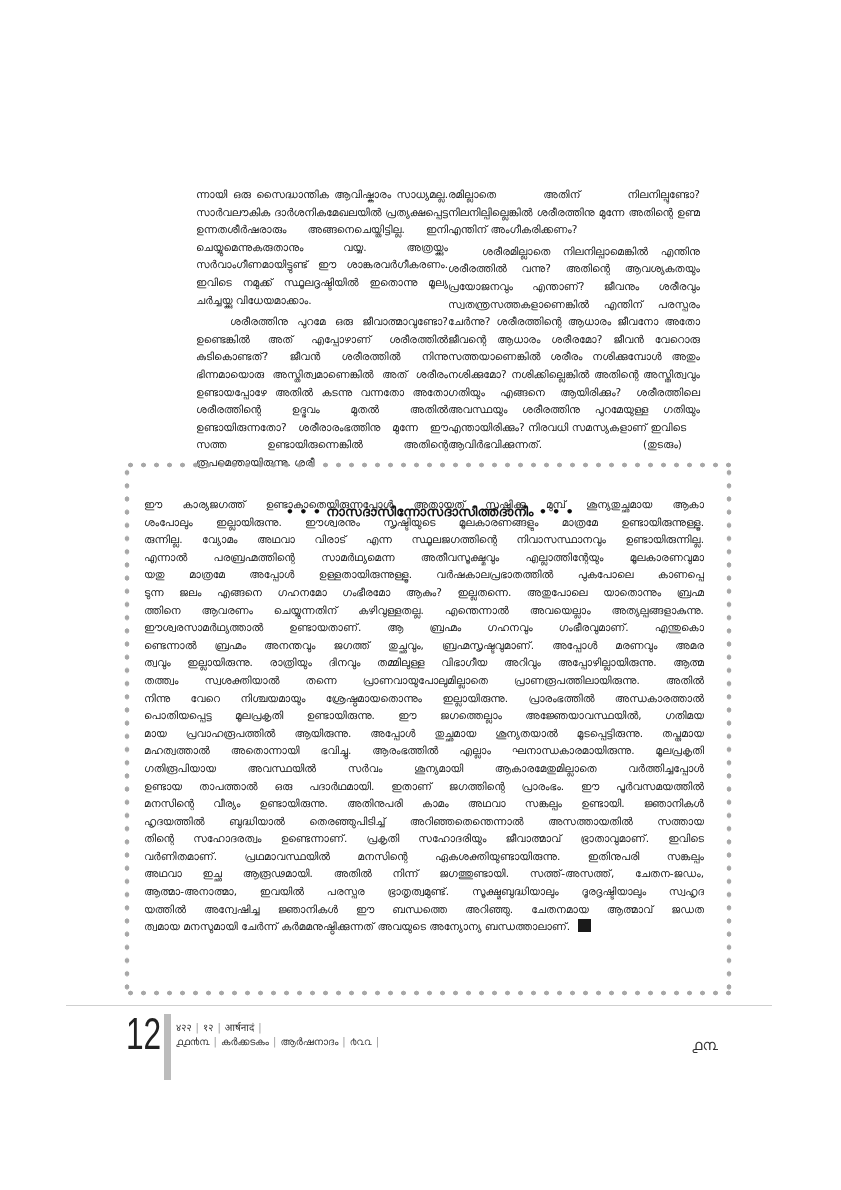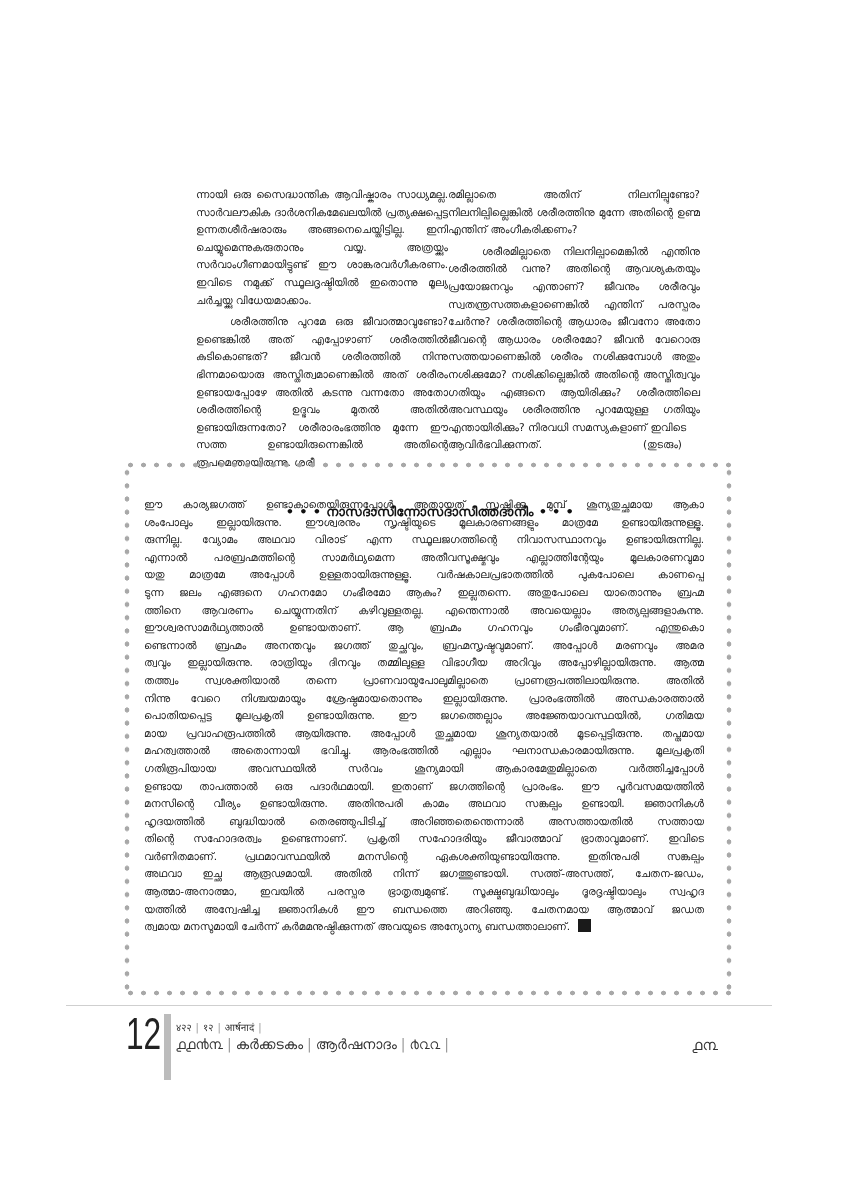--- a/index.html
+++ b/index.html
@@ -21,21 +21,21 @@
   .box-body { position: absolute; top: 496px; left: 144px; width: 560px;
               font-size: 10.6px; line-height: 17.6px; text-align: justify; }
   .box-body .line { display: block; text-align-last: justify; white-space: nowrap; overflow: hidden; }
   .box-body .line.last { text-align-last: left; }
   .endmark { display: inline-block; width: 13px; height: 13px; background: #1a1a1a; vertical-align: -2px; margin-left: 8px; }
   .rule { position: absolute; top: 1005px; left: 66px; width: 706px; height: 1px; background: #cfcfcf; }
   .pagenum { position: absolute; top: 1012px; left: 126px; font-family: "Liberation Sans", sans-serif;
              font-size: 44px; line-height: 44px; color: #222; transform: scaleX(0.72); transform-origin: left top; }
   .vbar { position: absolute; top: 1014px; left: 164px; width: 7px; height: 66px; background: #bcbcbc; }
   .meta1 { position: absolute; top: 1020px; left: 176px; font-size: 10px; color: #333; }
-  .meta2 { position: absolute; top: 1036px; left: 176px; font-size: 14px; color: #333; }
+  .meta2 { position: absolute; top: 1036px; left: 176px; font-size: 10px; color: #333; }
   .meta1 span.sep, .meta2 span.sep { color: #999; margin: 0 4px; }
   .logo { position: absolute; top: 1036px; left: 692px; font-size: 15px; color: #333; }
 </style>
 </head>
 <body>
 
 <div class="cols">
   <div class="col">
     <p>ന്നായി ഒരു സൈദ്ധാന്തിക ആവിഷ്കാരം സാധ്യമല്ല. സാർവലൗകിക ദാർശനികമേഖലയിൽ പ്രത്യക്ഷപ്പെട്ട ഉന്നതശീർഷരാരും അങ്ങനെചെയ്തിട്ടില്ല. ഇനി ചെയ്യുമെന്നുകരുതാനും വയ്യ. അത്രയ്ക്കും സർവാംഗീണമായിട്ടുണ്ട് ഈ ശാങ്കരവർഗീകരണം. ഇവിടെ നമുക്ക് സ്ഥൂലദൃഷ്ടിയിൽ ഇതൊന്നു മൂല്യ ചർച്ചയ്ക്കു വിധേയമാക്കാം.</p>
     <p class="indent">ശരീരത്തിനു പുറമേ ഒരു ജീവാത്മാവുണ്ടോ? ഉണ്ടെങ്കിൽ അത് എപ്പോഴാണ് ശരീരത്തിൽ കുടികൊണ്ടത്? ജീവൻ ശരീരത്തിൽ നിന്നു ഭിന്നമായൊരു അസ്തിത്വമാണെങ്കിൽ അത് ശരീരം ഉണ്ടായപ്പോഴേ അതിൽ കടന്നു വന്നതോ അതോ ശരീരത്തിന്റെ ഉദ്ഭവം മുതൽ അതിൽ ഉണ്ടായിരുന്നതോ? ശരീരാരംഭത്തിനു മുന്നേ ഈ സത്ത ഉണ്ടായിരുന്നെങ്കിൽ അതിന്റെ രൂപമെന്തായിരുന്നു. ശരീ</p>

